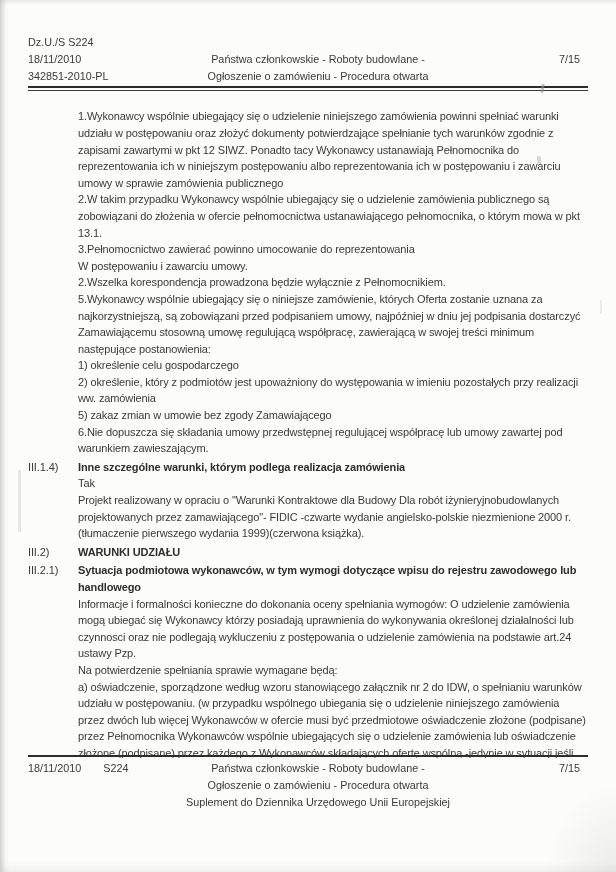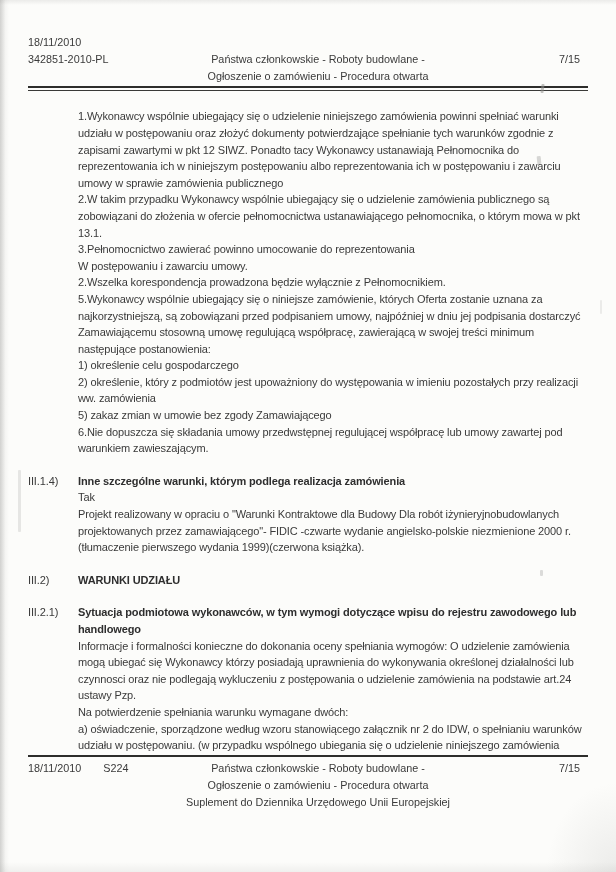--- a/index.html
+++ b/index.html
@@ -30,21 +30,21 @@
   .h-left  { grid-column:1; white-space:nowrap; }
   .h-center{ grid-column:2; text-align:center; padding-top:16.8px; }
   .h-right { grid-column:3; text-align:right; padding-top:16.8px; padding-right:8px; }
 
   .rule-double { margin-top:2px; height:2px; border-top:2px solid #2d2d2b; border-bottom:1px solid #3a3a38; }
 
   
   .doc-body { margin-top:17px; font-size:11px; line-height:16.6px; letter-spacing:-0.12px;
     height:650px; overflow:hidden; }
   .sec-row { display:flex; }
-  .sec-row + .sec-row { margin-top:16px; }
+  .sec-row + .sec-row { margin-top:2px; }
   .sec-label { width:50px; flex:none; }
   .sec-content { flex:1; min-width:0; }
   .sec-heading { font-weight:bold; color:#2e2e2e; }
   .para { margin:0; }
 
   
   .footer { position:absolute; left:28px; top:755px; width:560px; font-size:10.8px; line-height:16.8px; }
   .rule-single { border-top:2px solid #2d2d2b; margin-bottom:3px; }
   .f-grid { display:grid; grid-template-columns:150px 1fr 130px; }
   .f-left { grid-column:1; }
@@ -65,20 +65,21 @@
 
 <div class="scan-edge-left"></div>
 <div class="scan-edge-top"></div>
 <div class="scan-edge-bottom"></div>
 <div class="scan-corner"></div>
 
 <div class="sheet">
 
   <div class="header">
     <div class="h-left">
+      <div>Dz.U./S S224</div>
       <div>18/11/2010</div>
       <div>342851-2010-PL</div>
     </div>
     <div class="h-center">
       <div>Państwa członkowskie - Roboty budowlane -</div>
       <div>Ogłoszenie o zamówieniu - Procedura otwarta</div>
     </div>
     <div class="h-right">7/15</div>
   </div>
 
@@ -112,21 +113,21 @@
         <div class="sec-label">III.2)</div>
         <div class="sec-content">
           <div class="sec-heading">WARUNKI UDZIAŁU</div>
         </div>
       </div>
       <div class="sec-row">
         <div class="sec-label">III.2.1)</div>
         <div class="sec-content">
           <div class="sec-heading">Sytuacja podmiotowa wykonawców, w tym wymogi dotyczące wpisu do rejestru zawodowego lub handlowego</div>
           <p class="para">Informacje i formalności konieczne do dokonania oceny spełniania wymogów: O udzielenie zamówienia mogą ubiegać się Wykonawcy którzy posiadają uprawnienia do wykonywania określonej działalności lub czynnosci oraz nie podlegają wykluczeniu z postępowania o udzielenie zamówienia na podstawie art.24 ustawy Pzp.</p>
-          <p class="para">Na potwierdzenie spełniania warunku wymagane dwóch:</p>
+          <p class="para">Na potwierdzenie spełniania sprawie wymagane będą:</p>
           <p class="para">a) oświadczenie, sporządzone według wzoru stanowiącego załącznik nr 2 do IDW, o spełnianiu warunków udziału w postępowaniu. (w przypadku wspólnego ubiegania się o udzielenie niniejszego zamówienia przez dwóch lub więcej Wykonawców w ofercie musi być przedmiotowe oświadczenie złożone (podpisane) przez Pełnomocnika Wykonawców wspólnie ubiegających się o udzielenie zamówienia lub oświadczenie złożone (podpisane) przez każdego z Wykonawców składających ofertę wspólną -jedynie w sytuacji jeśli każdy z nich spełnia wszystkie warunki samodzielnie).</p>
         </div>
       </div>
     </div>
 
 </div>
 
 <div class="footer">
   <div class="rule-single"></div>
   <div class="f-grid">

